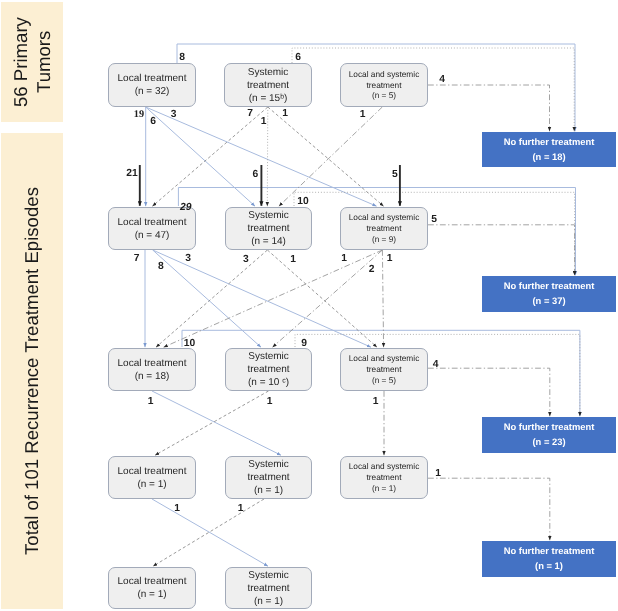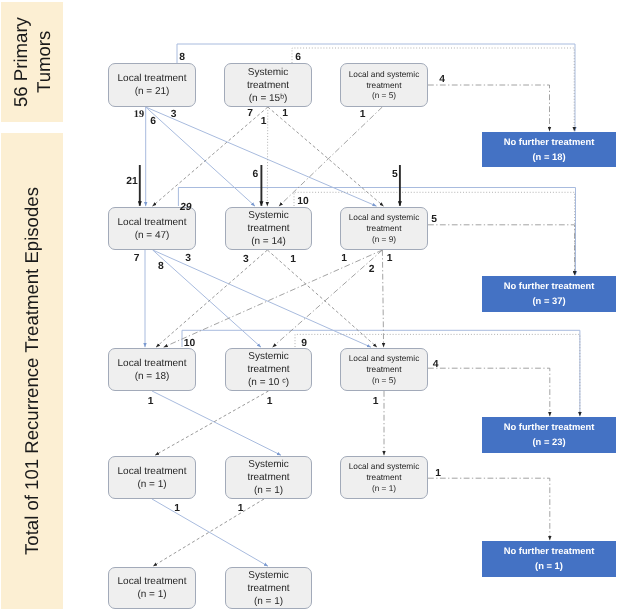--- a/index.html
+++ b/index.html
@@ -69,21 +69,21 @@
   </svg>
 <div class="band" style="left: 1px; top: 2px; width: 62px; height: 120px;">
       <span style="height: 112px;">56 Primary Tumors</span>
     </div>
     <div class="band" style="left: 1px; top: 133px; width: 62px; height: 476px;">
       <span style="height: 468px;">Total of 101 Recurrence Treatment Episodes</span>
     </div>
     <div class="node" style="left: 108px; top: 63px; width: 88px; height: 44px; font-size: 10px;">
       <div>
         <div style="white-space: nowrap;">Local treatment</div>
-        <div style="white-space: nowrap;">(n = 21)</div>
+        <div style="white-space: nowrap;">(n = 32)</div>
       </div>
     </div>
     <div class="node" style="left: 224px; top: 63px; width: 88px; height: 44px; font-size: 10px;">
       <div>
         <div style="white-space: nowrap;">Systemic</div>
         <div style="white-space: nowrap;">treatment</div>
         <div style="white-space: nowrap;">(n = 15ᵇ)</div>
       </div>
     </div>
     <div class="node" style="left: 340px; top: 63px; width: 88px; height: 44px; font-size: 8.3px;">
@@ -205,16 +205,16 @@
     <div class="lbl" style="left: 293.2px; top: 258.7px;">1</div>
     <div class="lbl" style="left: 344px; top: 258.3px;">1</div>
     <div class="lbl" style="left: 371.5px; top: 268.8px;">2</div>
     <div class="lbl" style="left: 389.7px; top: 258.3px;">1</div>
     <div class="lbl" style="left: 304px; top: 342.8px;">9</div>
     <div class="lbl" style="left: 435.6px; top: 364.1px;">4</div>
     <div class="lbl" style="left: 269.7px; top: 401px;">1</div>
     <div class="lbl" style="left: 375.6px; top: 400.8px;">1</div>
     <div class="lbl" style="left: 438px; top: 473.1px;">1</div>
     <div class="lbl" style="left: 240.6px; top: 507.7px;">1</div>
-    <div class="lbl" style="left: 132px; top: 181px;">21</div>
+    <div class="lbl" style="left: 132px; top: 173px;">21</div>
     <div class="lbl" style="left: 255.4px; top: 174.3px;">6</div>
     <div class="lbl" style="left: 394.8px; top: 173.9px;">5</div>
   </div>
 
 </body></html>

